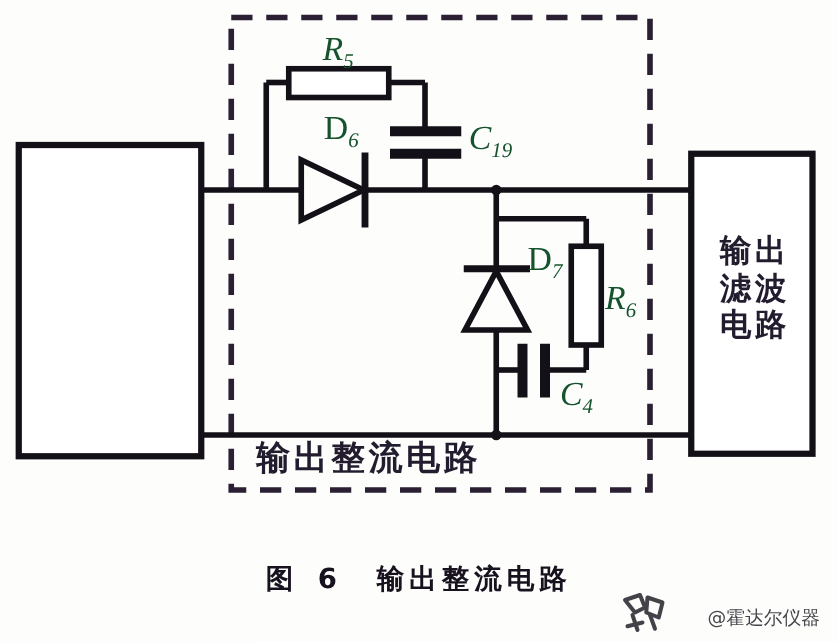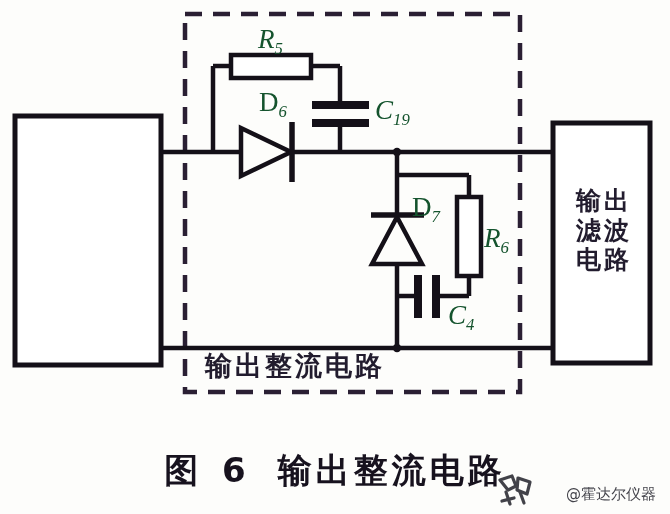--- a/index.html
+++ b/index.html
@@ -78,33 +78,33 @@
   .comp-label sub {
     font-size: 0.62em;
     font-style: italic;
   }
   .comp-label.upright {
     font-style: normal;
   }
   #label-r5 { left: 258px; top: 24px; }
   #label-c12 { left: 375px; top: 95px; }
   #label-d6 { left: 214px; top: 87px; margin-left: 45px; }
-  #label-d7 { left: 412px; top: 192px; }
+  #label-d7 { left: 422px; top: 192px; }
   #label-r6 { left: 484px; top: 223px; }
   #label-c13 { left: 448px; top: 300px; }
 
   #caption {
     position: absolute;
     left: 0;
     top: 448px;
     width: 670px;
     text-align: center;
     font-family: "DejaVu Sans", sans-serif;
     font-weight: 700;
-    font-size: 34px;
+    font-size: 22px;
     letter-spacing: 4px;
     color: #17121e;
     pointer-events: none;
   }
   #caption .fig-no { letter-spacing: 6px; margin-right: 26px; }
 
   #watermark {
     position: absolute;
     right: 14px;
     bottom: 10px;

